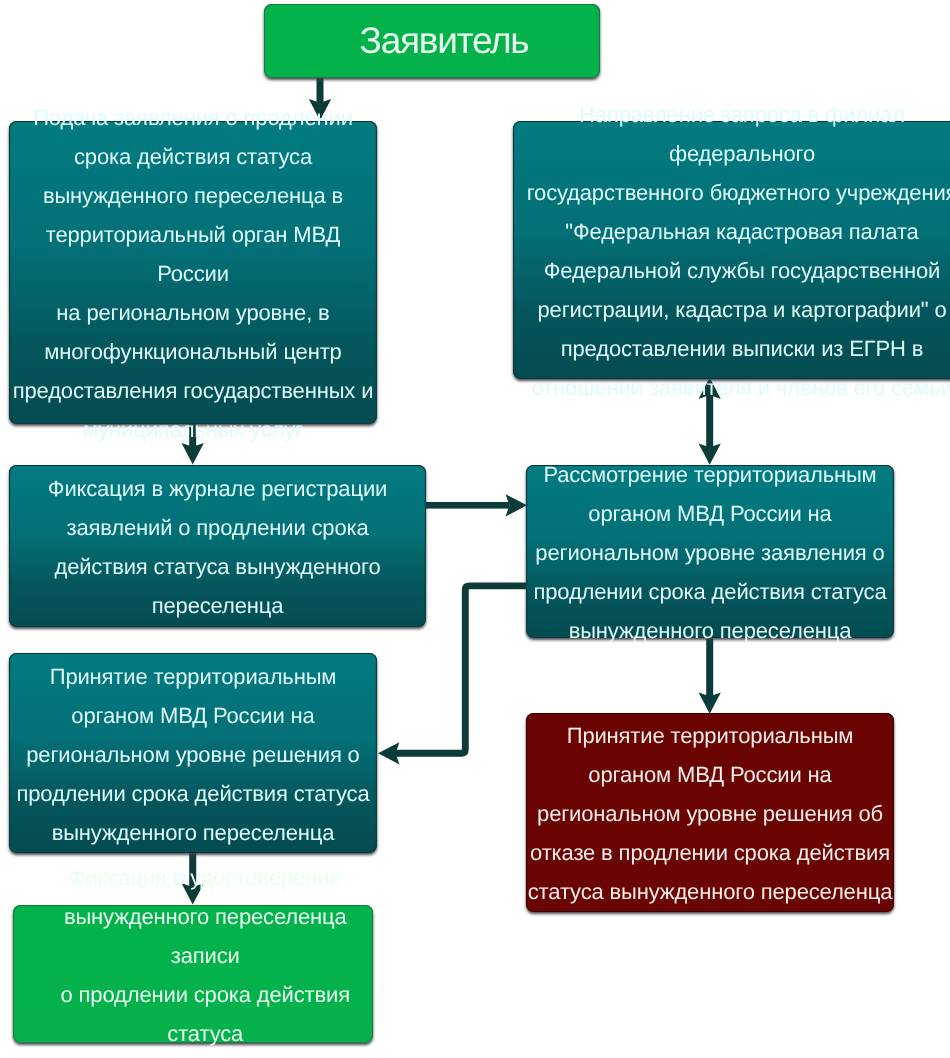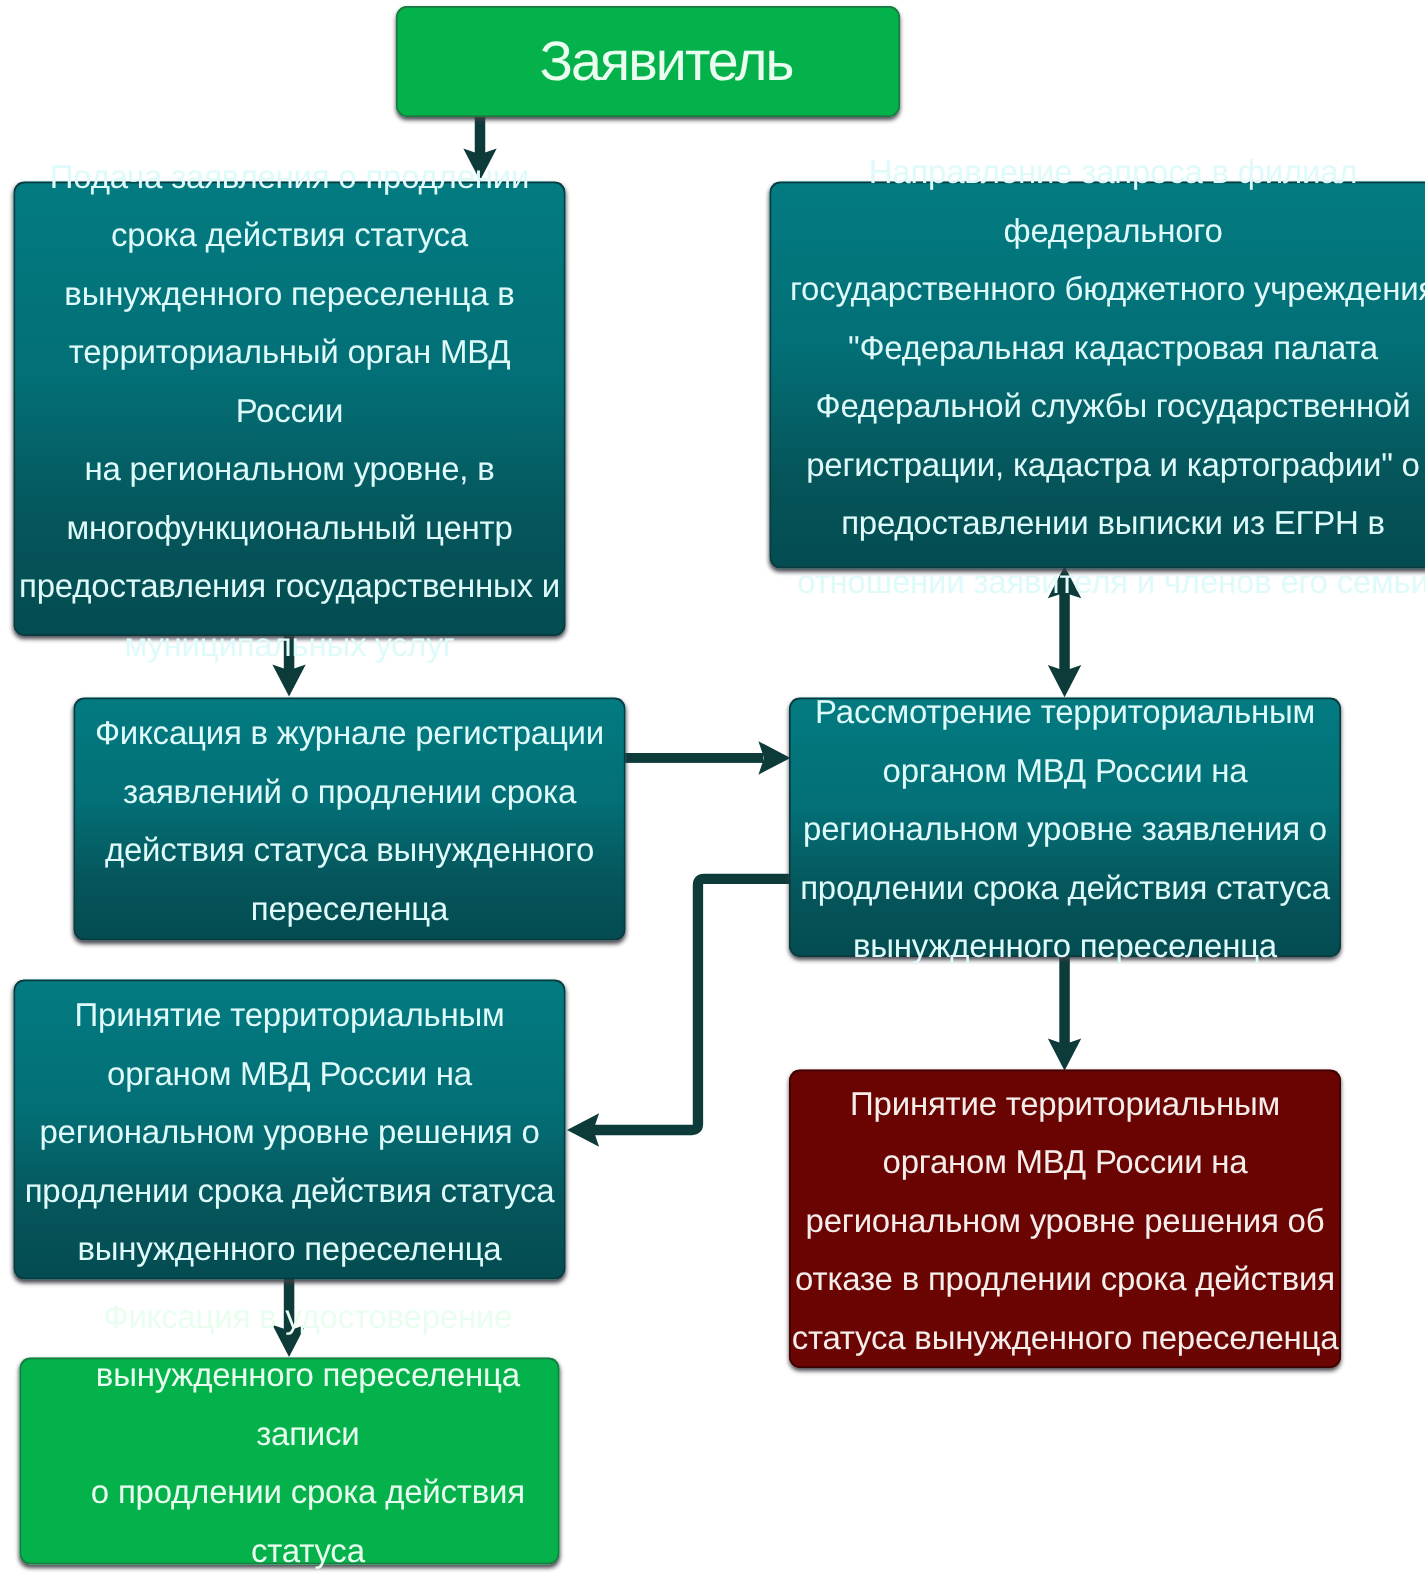--- a/index.html
+++ b/index.html
@@ -23,21 +23,21 @@
   .redbox{background:linear-gradient(180deg,#6A0403 0%,#6B0504 100%);color:#F5EDEA;box-shadow:inset 0 0 0 1.1px #3A0302, 0 2px 3px rgba(64,64,72,0.95);}
 
   .n-applicant{left:264px;top:4px;width:336px;height:74px;}
   .t-title{font-size:37px;line-height:40px;letter-spacing:-1.25px;}
 
   .body-txt{font-size:22px;line-height:39px;letter-spacing:-0.15px;
             position:relative;top:1px;}
 
   .n-submit  {left:9px;  top:121px;width:368px;height:303px;}
   .n-request {left:481px;top:121px;width:458px;height:258px;margin-left:32px;}
-  .n-register{left:9px;  top:465px;width:368px;height:161.5px;margin-left:40px;}
+  .n-register{left:9px;  top:465px;width:417px;height:161.5px;}
   .n-review  {left:526px;top:465px;width:368px;height:173px;}
   .n-approve {left:9px;  top:653px;width:368px;height:200px;}
   .n-reject  {left:526px;top:713px;width:368px;height:199px;}
   .n-record  {left:12.5px; top:905px;width:360.5px;height:137.5px;}
 </style>
 </head>
 <body>
 
 <div id="stage">
 

